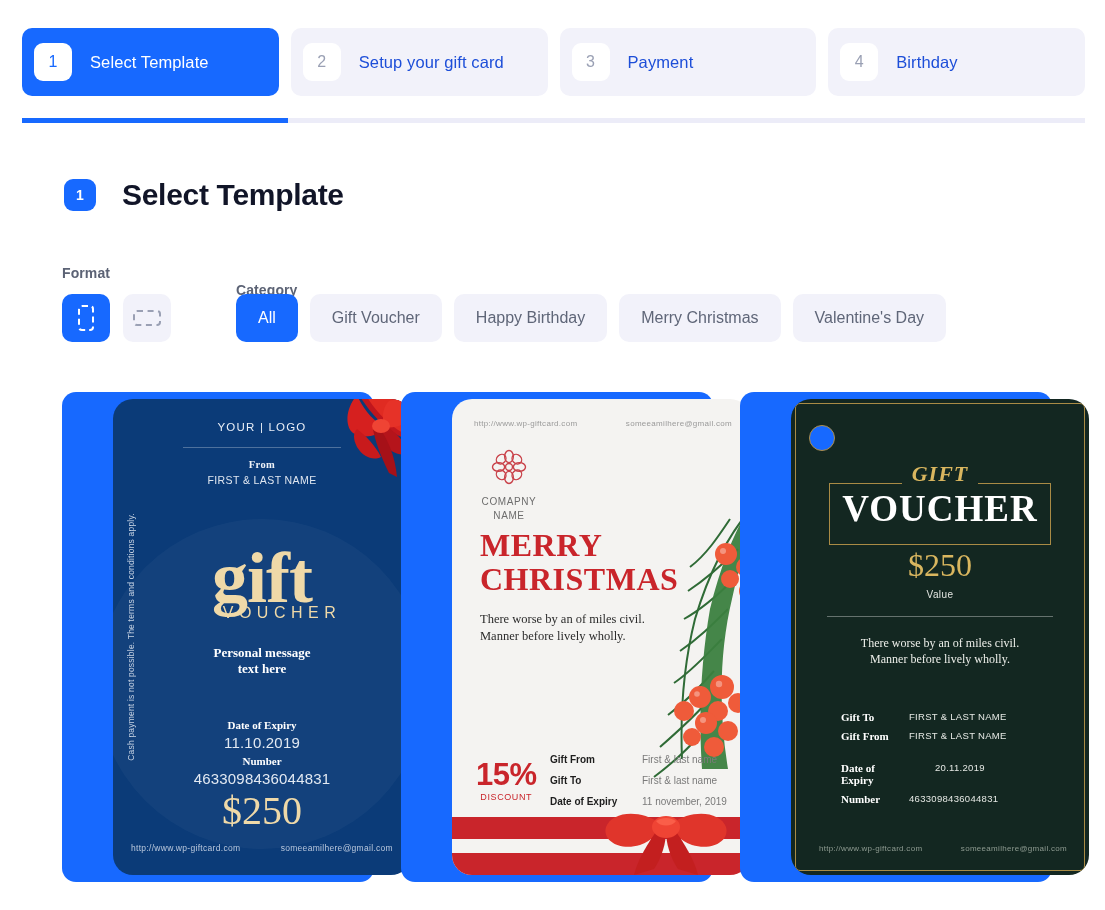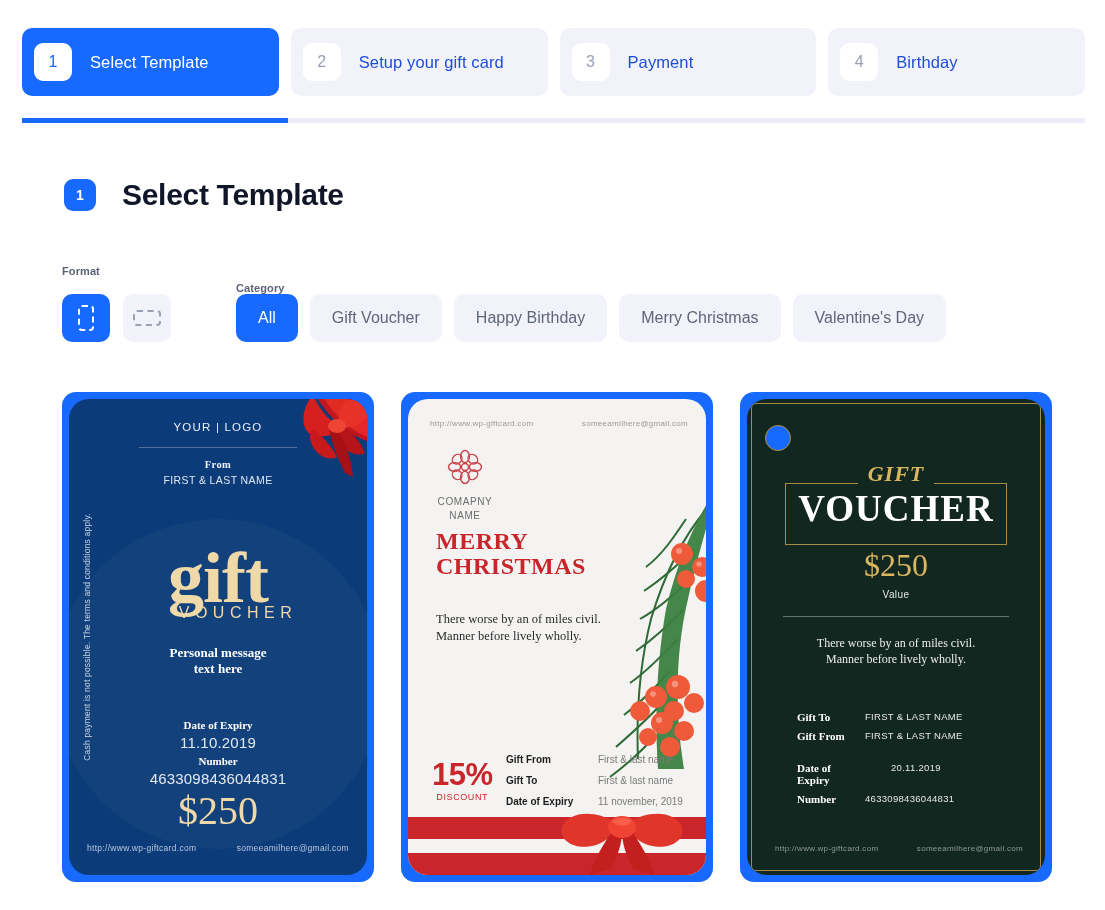--- a/index.html
+++ b/index.html
@@ -74,21 +74,21 @@
   #section-title {
     margin-left: 26px;
     font-size: 30px; font-weight: 700;
     letter-spacing: -0.3px;
     color: #111528;
   }
 
   
   .filter-caption {
     position: absolute;
-    font-size: 11px; font-weight: 700;
+    font-size: 14px; font-weight: 700;
     color: #5c6375;
     letter-spacing: 0.1px;
   }
   #format-caption { left: 62px; top: 265px; }
   #category-caption { left: 236px; top: 282px; }
 
   #format-group {
     position: absolute; left: 62px; top: 294px;
     display: flex; gap: 13px;
   }
@@ -140,20 +140,21 @@
     cursor: pointer;
   }
   #card-1 { left: 0px; }
   #card-2 { left: 339px; }
   #card-3 { left: 678px; }
   .card-inner {
     position: relative;
     width: 100%; height: 100%;
     border-radius: 20px;
     overflow: hidden;
+    margin-left: 44px;
   }
 
   
   .c1-inner { background: #0b3b78; }
   .c1-glow {
     position: absolute; left: 50%; top: 120px;
     transform: translateX(-50%);
     width: 330px; height: 330px; border-radius: 50%;
     background: rgba(255,255,255,0.035);
   }
@@ -238,21 +239,21 @@
   }
   .c2-brand { position: absolute; top: 48px; left: 26px; width: 62px; text-align: center; }
   .c2-brand-name {
     margin-top: 4px; font-size: 10px; color: #6d6d6d;
     letter-spacing: 0.6px; line-height: 1.35;
   }
   .c2-title {
     position: absolute; top: 130px; left: 28px;
     color: #c9252b;
     font-family: "Liberation Serif", serif;
-    font-weight: 700; font-size: 24px;
+    font-weight: 700; font-size: 32px;
     line-height: 1.05; letter-spacing: 0.5px;
   }
   .c2-sub {
     position: absolute; top: 212px; left: 28px;
     color: #2b2b2b;
     font-family: "Liberation Serif", serif;
     font-size: 12.5px; line-height: 1.35;
   }
   .c2-discount {
     position: absolute; left: 24px; top: 360px;

